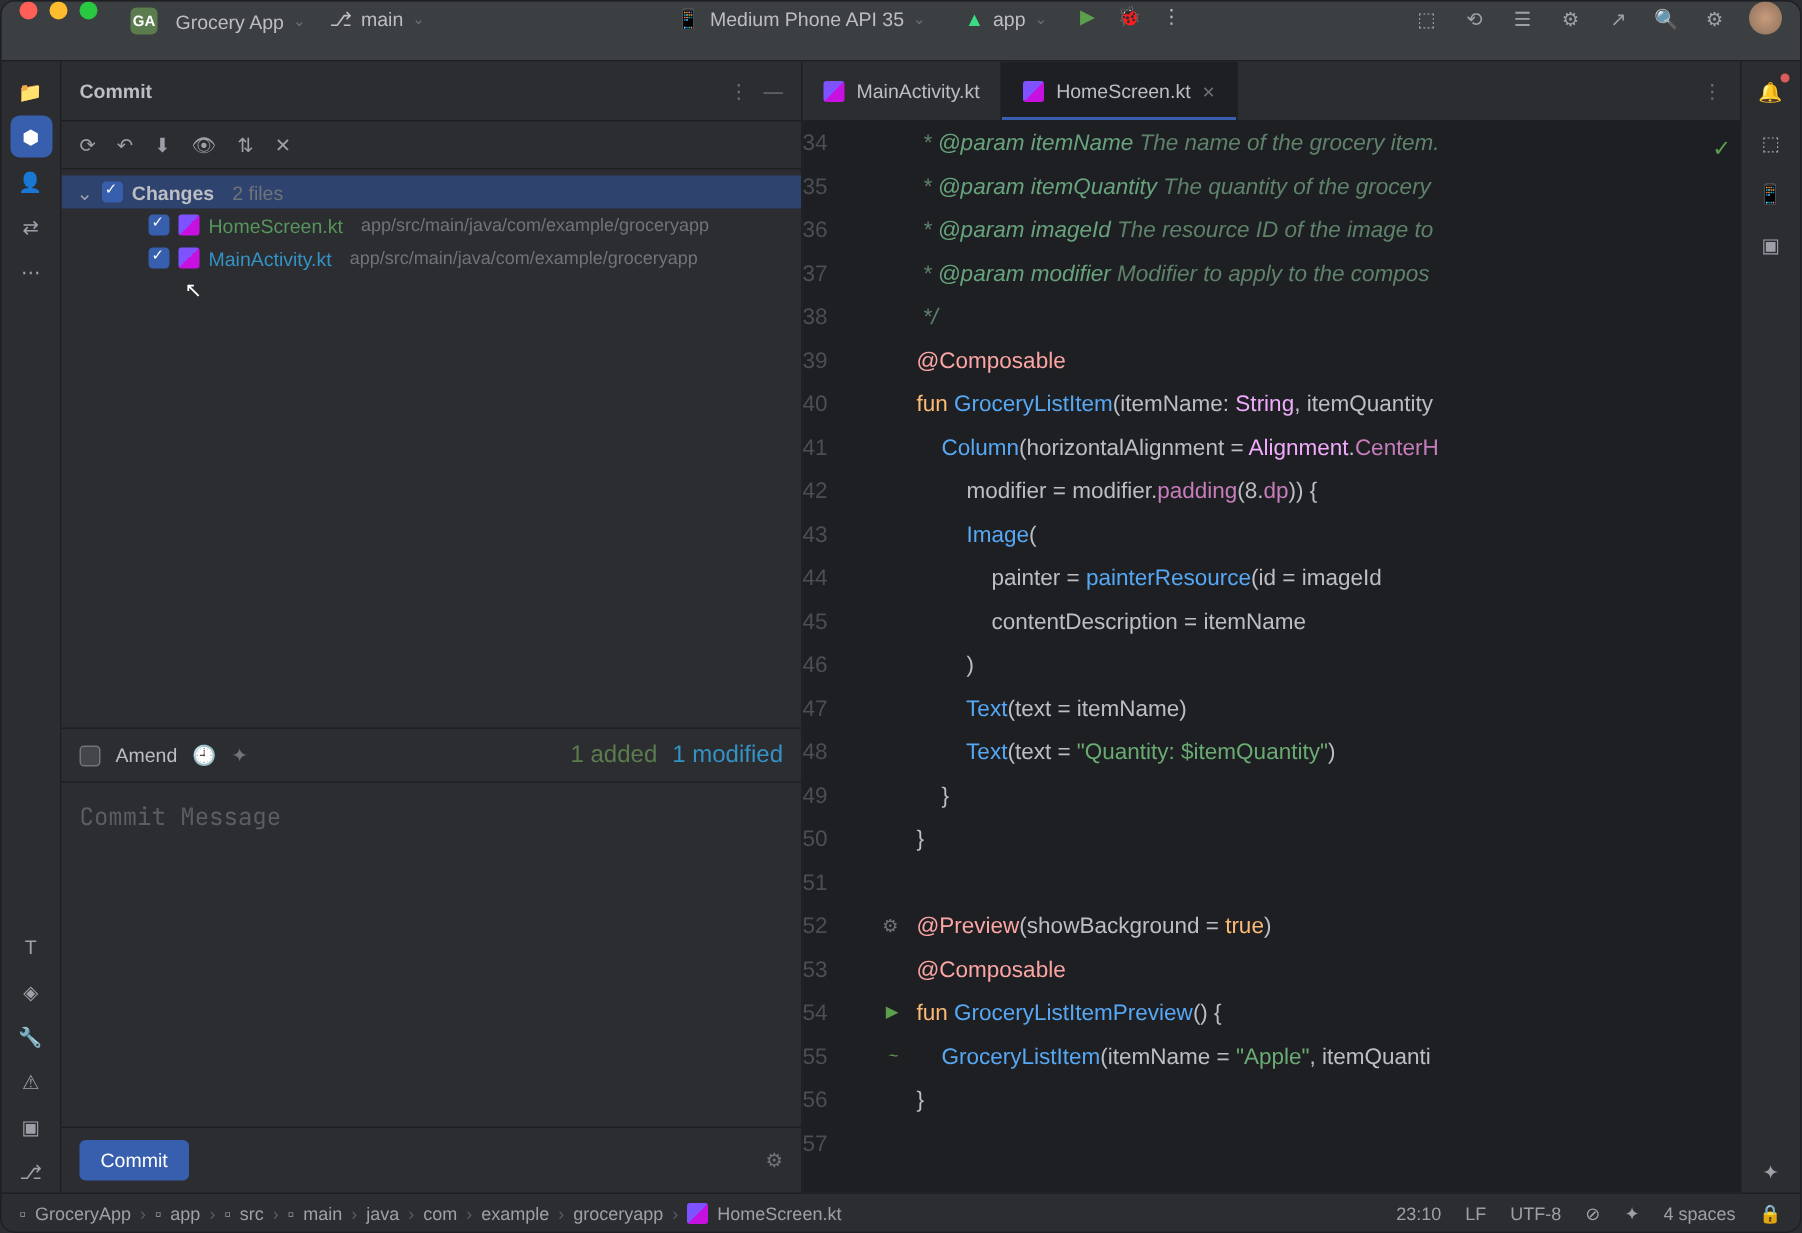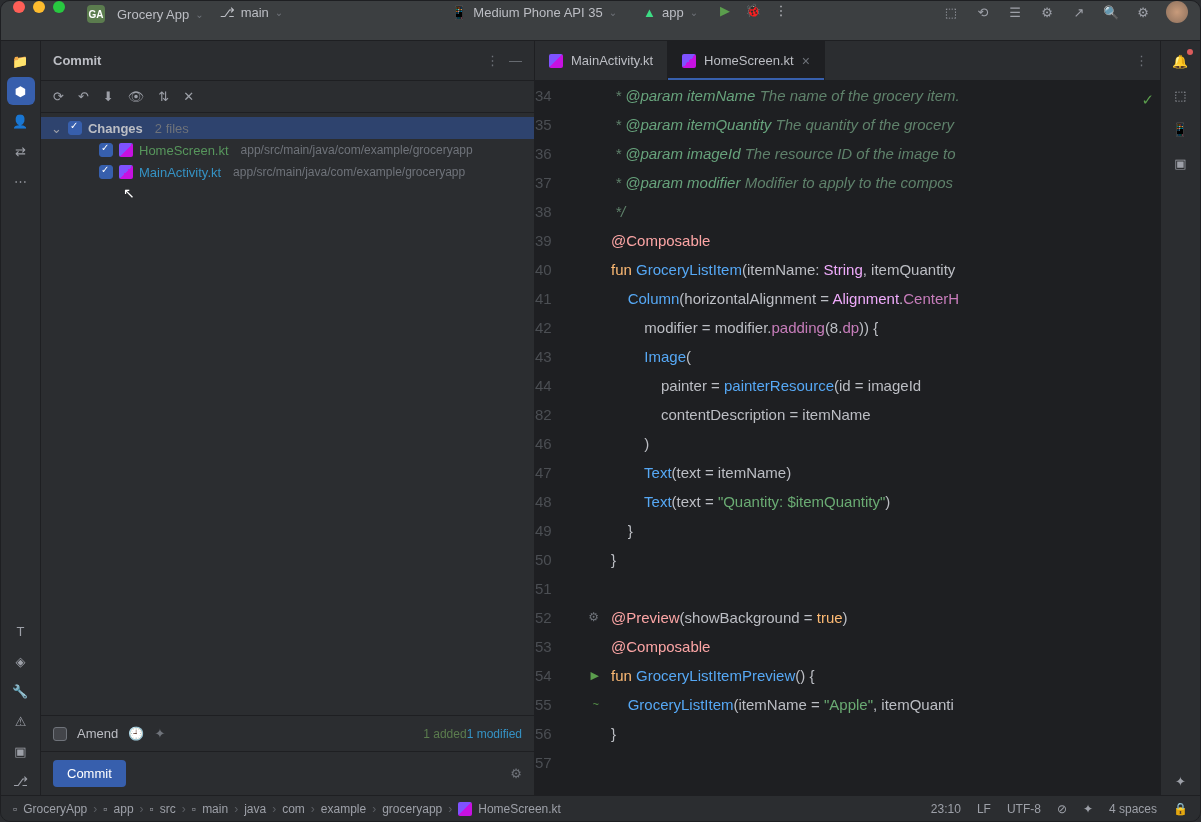--- a/index.html
+++ b/index.html
@@ -32,21 +32,21 @@
 .tree-indent{width:18px}
 .chk{width:14px;height:14px;border:1px solid #6f737a;border-radius:3px;background:#43454a;position:relative;flex-shrink:0}
 .chk.checked{background:#375fad;border-color:#375fad}
 .chk.checked::after{content:"✓";position:absolute;font-size:10px;color:#fff;left:1px;top:-2px}
 .change-label{font-weight:600}
 .file-count{color:#6f737a;margin-left:6px}
 .file-name{color:#57965c}
 .file-name.mod{color:#3592c4}
 .file-path{color:#6f737a;margin-left:6px;font-size:12px}
 .amend-row{height:36px;display:flex;align-items:center;padding:0 12px;gap:10px;border-top:1px solid #1e1f22}
-.amend-row .right{margin-left:auto;display:flex;font-size:12px}
+.amend-row .right{margin-left:auto;display:flex;gap:10px;font-size:16px}
 .added{color:#5b7c4e}.modified{color:#3592c4}
 .commit-msg{flex:0 0 230px;padding:12px;border-top:1px solid #1e1f22}
 .commit-msg textarea{width:100%;height:100%;background:transparent;border:none;color:#bcbec4;font-family:'JetBrains Mono',monospace;font-size:16px;outline:none;resize:none}
 .commit-msg textarea::placeholder{color:#5a5d63}
 .commit-actions{height:44px;display:flex;align-items:center;padding:0 12px;gap:8px;border-top:1px solid #1e1f22}
 .btn{padding:6px 14px;border-radius:4px;cursor:pointer;border:none;font-size:13px}
 .btn-primary{background:#375fad;color:#fff}
 .btn-secondary{background:#393b40;color:#bcbec4;border:1px solid #4e5157}
 .gear{margin-left:auto;color:#6f737a}
 .editor-area{flex:1;display:flex;flex-direction:column;overflow:hidden}
@@ -194,20 +194,23 @@
       <div class="amend-row">
         <div class="chk"></div>
         <span>Amend</span>
         <span style="color:#6f737a">🕘</span>
         <span style="color:#6f737a">✦</span>
         <div class="right">
           <span class="added">1 added</span>
           <span class="modified">1 modified</span>
         </div>
       </div>
+      <div class="commit-msg">
+        <textarea placeholder="Commit Message" style=""></textarea>
+      </div>
       <div class="commit-actions">
         <button class="btn btn-primary">Commit</button>
         <span class="gear">⚙</span>
       </div>
     </div>
 
     <div class="editor-area">
       <div class="tabs">
         <div class="tab">
           <span class="kt-ico"></span>
@@ -229,21 +232,21 @@
             <div class="gutter-line">35</div>
             <div class="gutter-line">36</div>
             <div class="gutter-line">37</div>
             <div class="gutter-line">38</div>
             <div class="gutter-line">39</div>
             <div class="gutter-line">40</div>
             <div class="gutter-line">41</div>
             <div class="gutter-line">42</div>
             <div class="gutter-line">43</div>
             <div class="gutter-line">44</div>
-            <div class="gutter-line">82</div>
+            <div class="gutter-line">45</div>
             <div class="gutter-line">46</div>
             <div class="gutter-line">47</div>
             <div class="gutter-line">48</div>
             <div class="gutter-line">49</div>
             <div class="gutter-line">50</div>
             <div class="gutter-line">51</div>
             <div class="gutter-line">52<span class="gutter-gear">⚙</span></div>
             <div class="gutter-line">53</div>
             <div class="gutter-line">54<span class="gutter-run">▶</span></div>
             <div class="gutter-line">55<span class="gutter-run">~</span></div>

